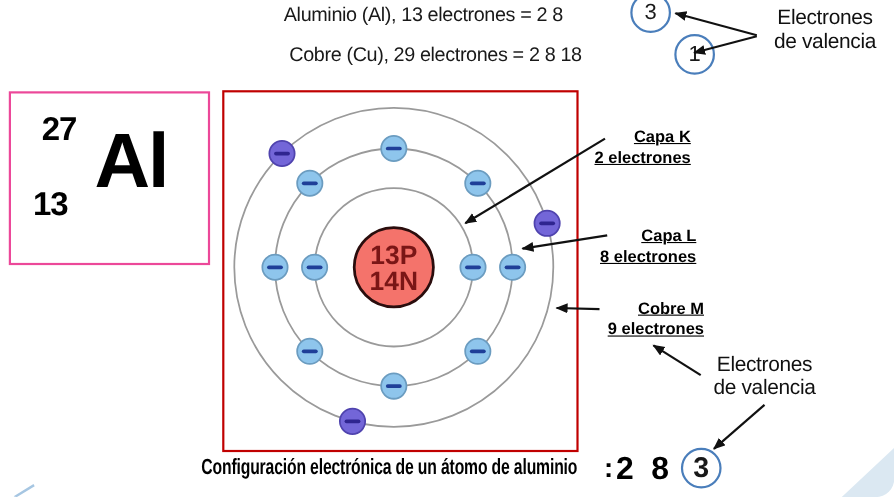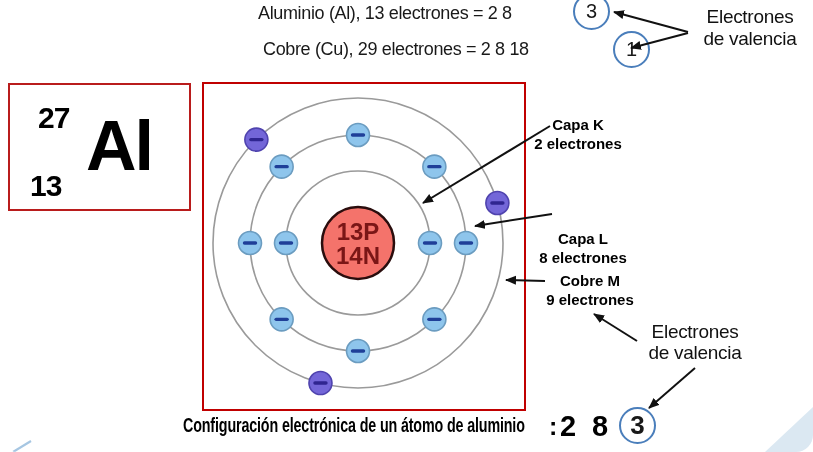--- a/index.html
+++ b/index.html
@@ -11,30 +11,30 @@
   .topline{font-size:18px;letter-spacing:-0.35px;white-space:nowrap;color:#191919;}
   .num-circle{
     position:absolute;width:37px;height:37px;border:2.5px solid #4a7ebb;border-radius:50%;
     display:flex;align-items:center;justify-content:center;background:transparent;
     font-size:20px;color:#191919;box-sizing:border-box;
   }
   .valence-label{
     text-align:center;font-size:19px;line-height:22px;letter-spacing:-0.3px;color:#111;white-space:nowrap;
   }
   #isotope-box{
-    left:8px;top:83px;width:183px;height:128px;border:2px solid #b91c1c;background:#fff;box-sizing:border-box;
+    left:8px;top:83px;width:183px;height:158px;border:2px solid #ec4899;background:#fff;box-sizing:border-box;
   }
   .iso-num{position:absolute;font-weight:bold;font-size:30px;color:#000;letter-spacing:-1px;}
   #iso-symbol{position:absolute;left:74px;top:110px;font-weight:bold;font-size:70px;line-height:1;color:#000;letter-spacing:-2px;}
   #diagram-frame{
     left:202px;top:82px;width:320px;height:325px;border:2.5px solid #c00000;box-sizing:content-box;background:transparent;
   }
   #atom-svg{left:0;top:0;width:813px;height:452px;pointer-events:none;}
   .shell-label{
-    text-align:center;font-weight:bold;font-size:15px;line-height:18.5px;color:#000;white-space:nowrap;width:100px;
+    text-align:right;font-weight:bold;font-size:15px;line-height:18.5px;color:#000;white-space:nowrap;width:100px;text-decoration:underline;
   }
   #caption-text{
     left:183px;top:414px;font-size:20px;font-weight:bold;color:#000;white-space:nowrap;
     transform:scaleX(0.715);transform-origin:left top;letter-spacing:-0.2px;
   }
   .big-num{font-size:29px;font-weight:bold;color:#000;}
   #caption-colon{left:549px;top:412px;font-size:25px;font-weight:bold;color:#000;}
   #caption-circle{left:619px;top:407px;}
   #caption-circle span{font-size:26px;font-weight:bold;}
   .nucleus-text{font-weight:bold;font-size:24px;font-family:"Liberation Sans","DejaVu Sans",sans-serif;}
@@ -124,21 +124,21 @@
     </g>
 
     <polygon points="765,452 813,452 813,407" fill="#dbe8f2"></polygon>
     <line x1="13" y1="452" x2="31" y2="441" stroke="#a6c6e2" stroke-width="2.2"></line>
   </svg>
 
   <div class="abs shell-label" style="left:528px;top:116px;">
     <div>Capa K</div>
     <div>2 electrones</div>
   </div>
-  <div class="abs shell-label" style="left:533px;top:206px;margin-top:24px;">
+  <div class="abs shell-label" style="left:533px;top:206px;">
     <div>Capa L</div>
     <div>8 electrones</div>
   </div>
   <div class="abs shell-label" style="left:540px;top:272px;">
     <div>Cobre M</div>
     <div>9 electrones</div>
   </div>
 
   <div class="abs valence-label" style="left:638px;top:321px;width:114px;line-height:21px;">
     <div>Electrones</div>

